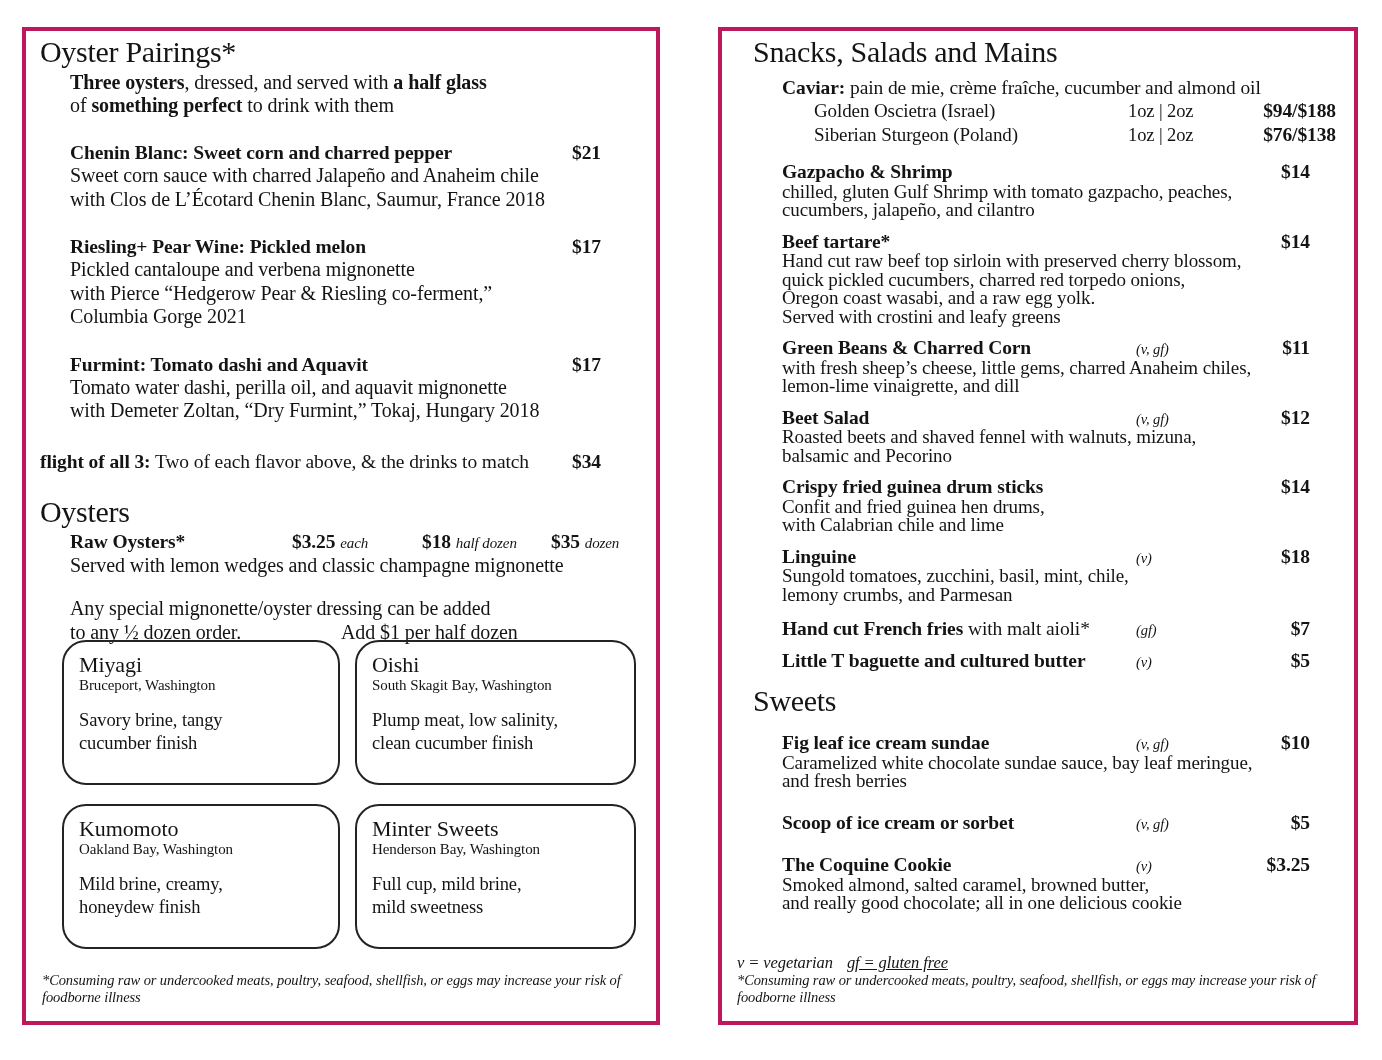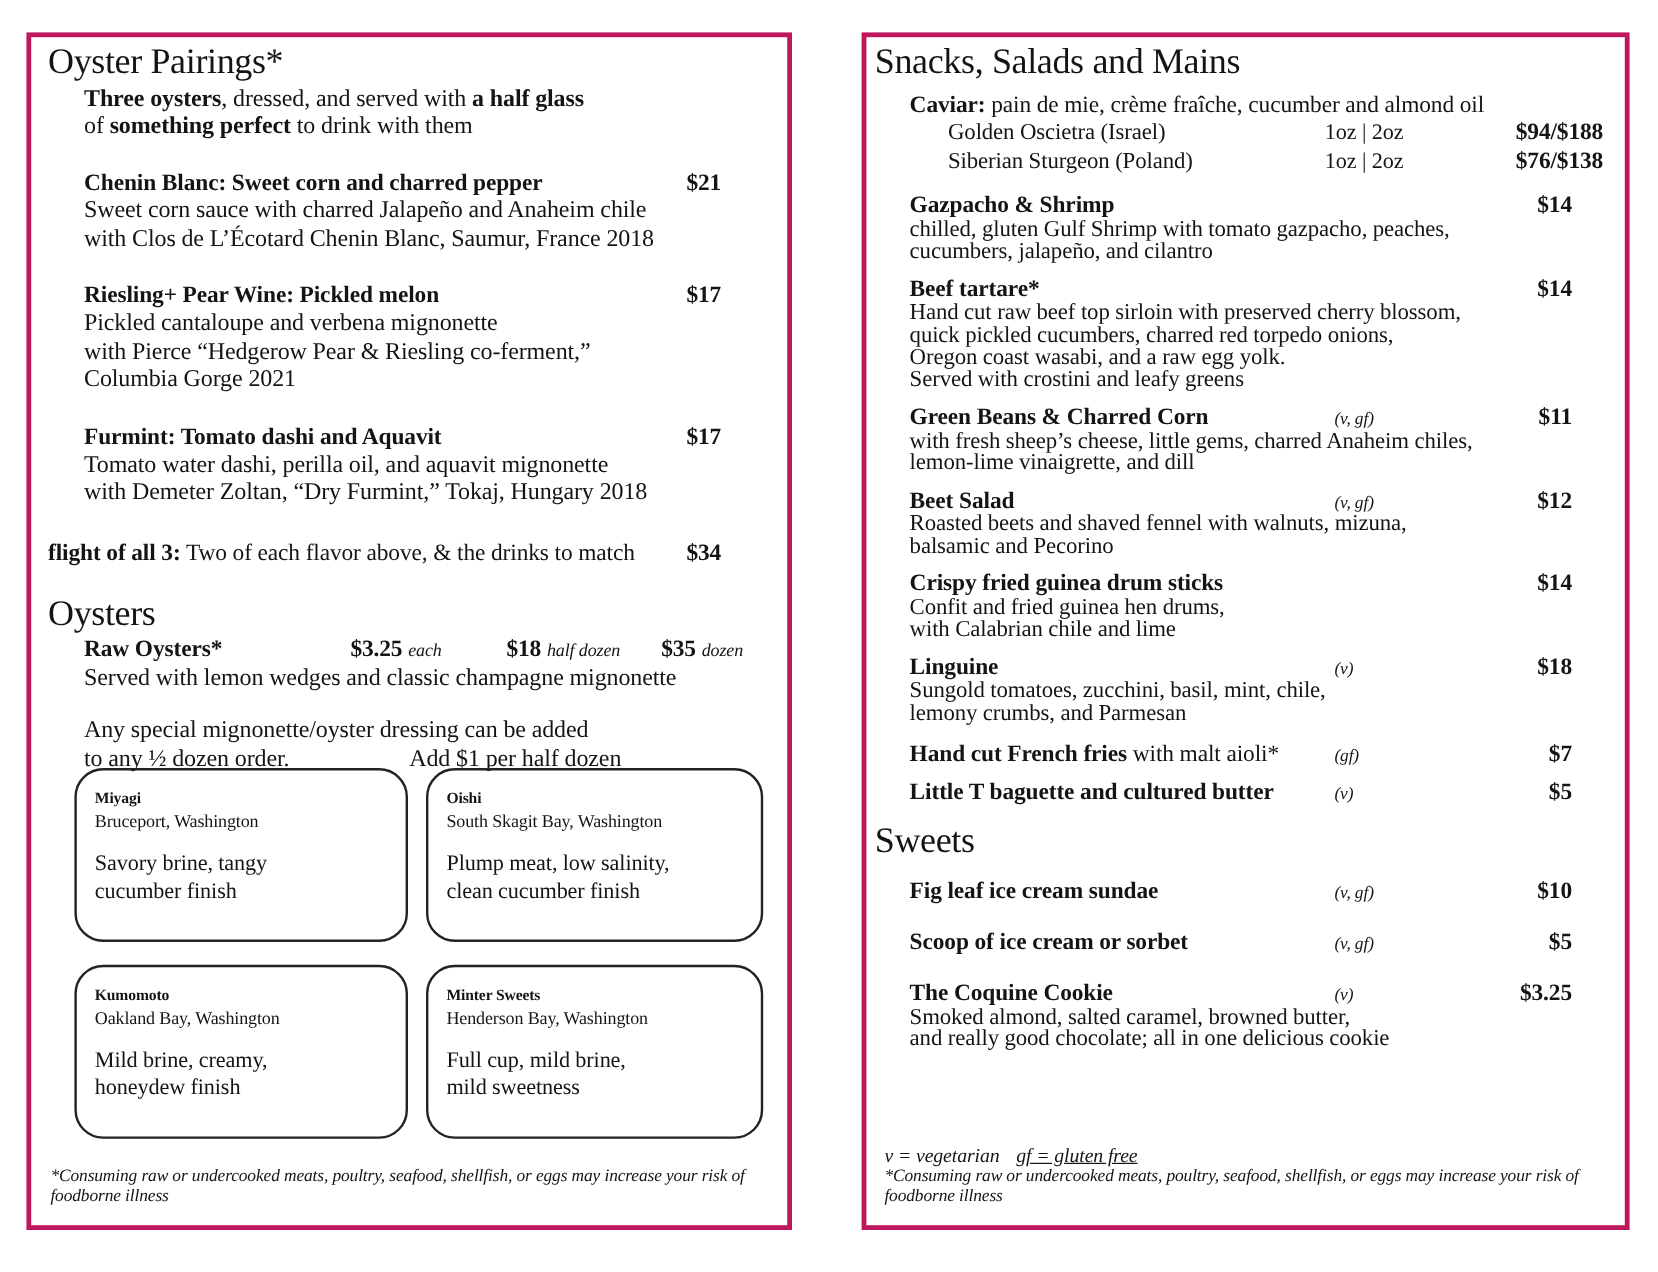--- a/index.html
+++ b/index.html
@@ -14,21 +14,21 @@
     position: absolute;
     top: 27px;
     height: 998px;
     border: 4px solid #be185d;
     background: #fff;
   }
   .panel.leftp  { left: 22px;  width: 638px; }
   .panel.rightp { left: 718px; width: 640px; }
 
   .pad  { padding: 4px 14px 0 14px; }
-  .pad2 { padding: 4px 18px 0 7px; }
+  .pad2 { padding: 4px 18px 0 31px; }
 
   .section-title { font-size: 30px; font-weight: 400; line-height: 33px; letter-spacing: -0.3px; }
 
   .indent  { margin-left: 30px; }
   .indent2 { margin-left: 29px; }
 
   b, .iname { font-weight: 700; }
 
   
   .intro { font-size: 20px; line-height: 23px; margin-top: 3px; }
@@ -63,21 +63,21 @@
     display: grid;
     grid-template-columns: 278px 281px;
     column-gap: 15px; row-gap: 19px;
   }
   .card {
     height: 145px;
     border: 2px solid #232323;
     border-radius: 24px;
     padding: 12px 15px;
   }
-  .cname   { font-size: 13px; font-weight: 700; line-height: 22px; }
+  .cname   { font-size: 22px; font-weight: 400; line-height: 22px; }
   .corigin { font-size: 15px; line-height: 18px; }
   .cflavor { margin-top: 15px; font-size: 18.5px; line-height: 23px; white-space: pre-line; }
 
   .footnote {
     position: absolute; left: 16px; right: 16px; bottom: 15px;
     font-style: italic; font-size: 14.5px; line-height: 17px;
   }
   .fn-right { left: 15px; }
 
   
@@ -302,20 +302,22 @@
     </div>
 
     <h1 class="section-title sweets-title">Sweets</h1>
 
     <div class="r-item sweets-item indent2">
       <div class="name-row">
         <span class="iname">Fig leaf ice cream sundae</span>
         <span class="diet">(v, gf)</span>
         <span class="price2">$10</span>
       </div>
+      <div class="desc2">Caramelized white chocolate sundae sauce, bay leaf meringue,
+and fresh berries</div>
     </div>
 
     <div class="r-item sweets-item gap indent2">
       <div class="name-row">
         <span class="iname">Scoop of ice cream or sorbet</span>
         <span class="diet">(v, gf)</span>
         <span class="price2">$5</span>
       </div>
     </div>
 

